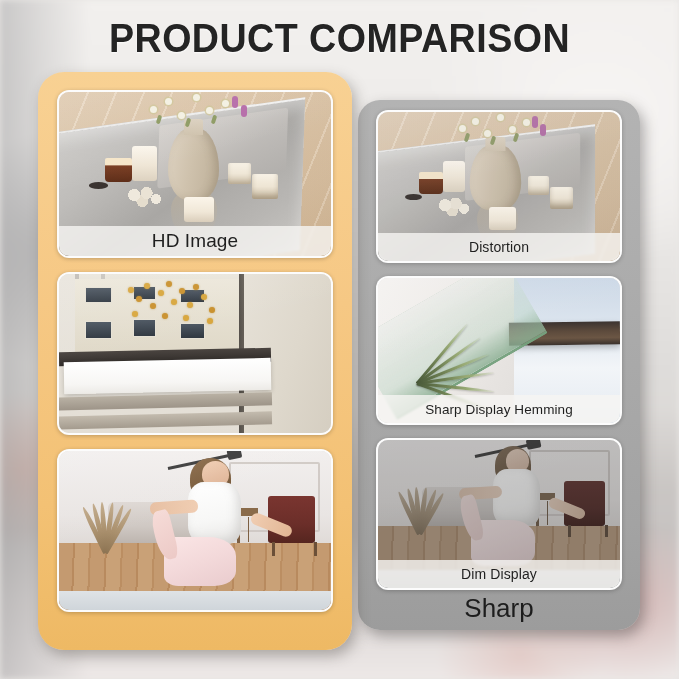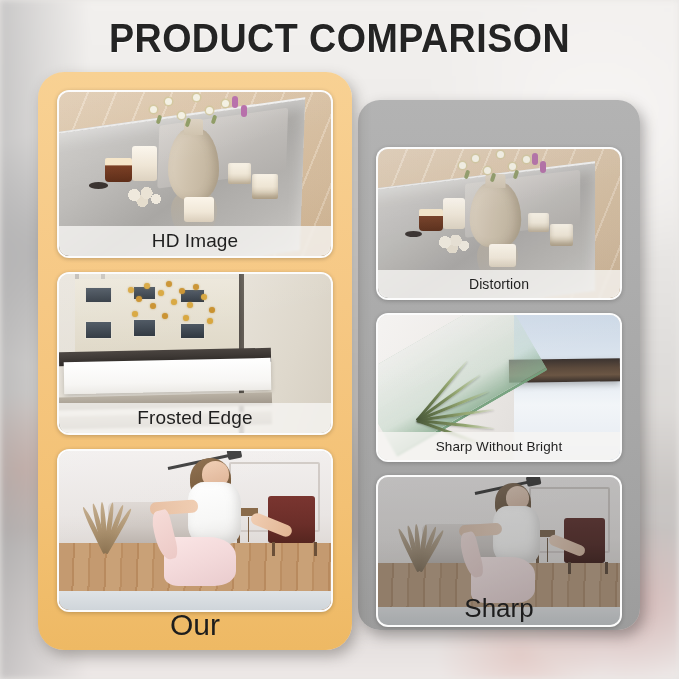--- a/index.html
+++ b/index.html
@@ -86,21 +86,21 @@
   }
 
   .cards {
     display: flex;
     flex-direction: column;
     width: 100%;
     align-items: center;
   }
 
   #panel-our .cards { padding-top: 18px; gap: 14px; }
-  #panel-other .cards { padding-top: 17px; gap: 13px; margin-top: 30px; }
+  #panel-other .cards { padding-top: 10px; gap: 13px; }
 
   
   .card {
     position: relative;
     border-radius: 12px;
     overflow: hidden;
     background: #ddd;
     box-shadow: 0 1px 4px rgba(0,0,0,0.22);
     border: 2px solid rgba(255,255,255,0.9);
   }
@@ -526,21 +526,20 @@
           </div>
         </div>
         <div class="frame"></div>
         <div class="wallR"></div>
         <div class="darkbar"></div>
         <div class="mirror-white"></div>
         <div class="ledge1"></div>
         <div class="ledge2"></div>
         <div class="sheen"></div>
       </div>
-      <div class="card-label">Frosted Edge</div>
     </div>
 
     <div class="card c3">
       <div class="scene sceneC">
         <div class="wall"></div>
         <div class="floor"></div>
         <div class="lamp"></div>
         <div class="bed"></div>
         <div class="pampas">
           <i style="transform:rotate(-26deg)"></i>
@@ -560,21 +559,20 @@
           <div class="p-arm"></div>
           <div class="p-arm2"></div>
           <div class="p-leg"></div>
           <div class="p-foot"></div>
         </div>
         <div class="sheen"></div>
       </div>
     </div>
 
   </div>
-  <div class="panel-name" id="our-name">Our</div>
 </div>
 
 <div class="panel" id="panel-other">
   <div class="cards">
 
     <div class="card c1">
       <div class="scene sceneA distort">
         <div class="floor-planks"></div>
         <div class="mirror"></div>
         <div class="knob"></div>
@@ -613,21 +611,21 @@
         <div class="blades">
           <i style="transform:rotate(-50deg)"></i>
           <i style="transform:rotate(-36deg)"></i>
           <i style="transform:rotate(-22deg)"></i>
           <i style="transform:rotate(-8deg)"></i>
           <i style="transform:rotate(6deg)"></i>
           <i style="transform:rotate(20deg)"></i>
         </div>
         <div class="sheen"></div>
       </div>
-      <div class="card-label">Sharp Without Bright</div>
+      <div class="card-label">Sharp Display Hemming</div>
     </div>
 
     <div class="card c3">
       <div class="scene sceneC dim">
         <div class="wall"></div>
         <div class="floor"></div>
         <div class="lamp"></div>
         <div class="bed"></div>
         <div class="pampas">
           <i style="transform:rotate(-26deg)"></i>
@@ -644,17 +642,18 @@
           <div class="p-hair"></div>
           <div class="p-head"></div>
           <div class="p-torso"></div>
           <div class="p-arm"></div>
           <div class="p-arm2"></div>
           <div class="p-leg"></div>
           <div class="p-foot"></div>
         </div>
         <div class="sheen"></div>
       </div>
+      <div class="card-label">Dim Display</div>
     </div>
 
   </div>
   <div class="panel-name" id="other-name">Sharp</div>
 </div>
 
 </body></html>

